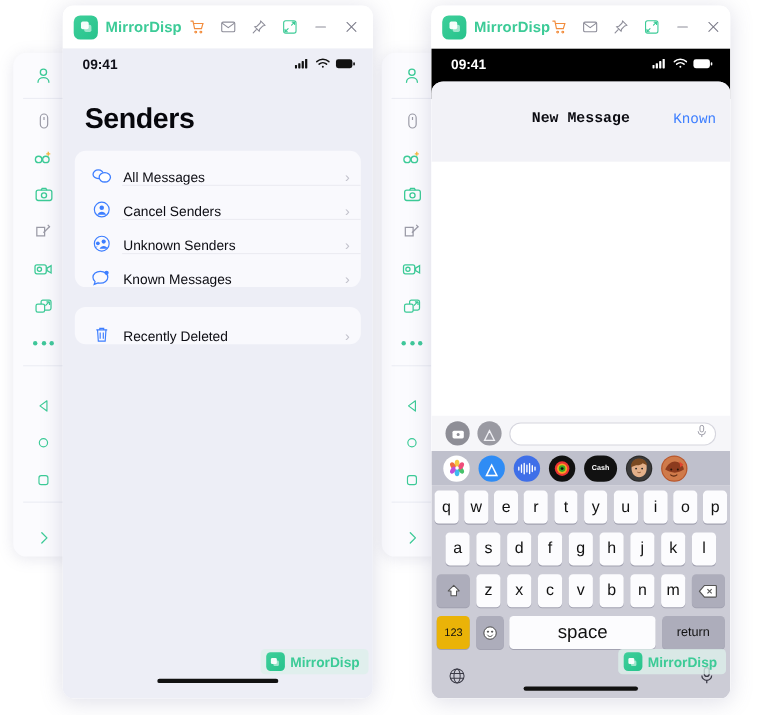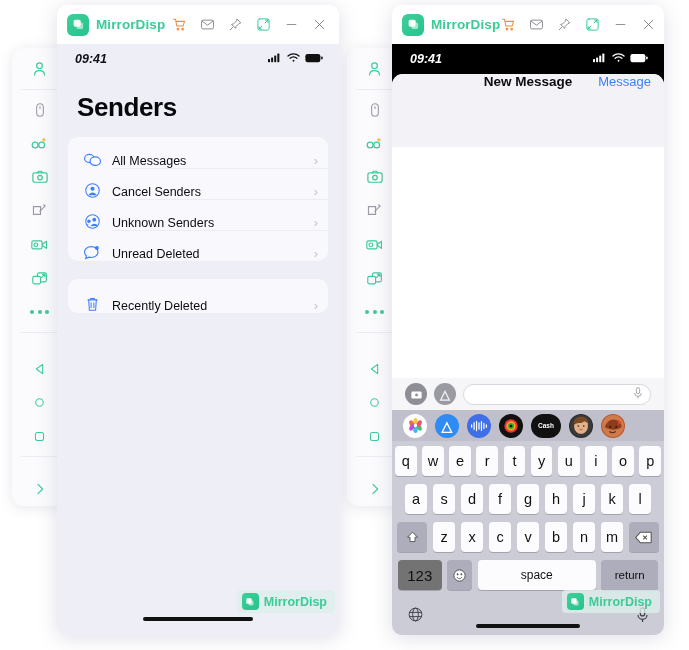--- a/index.html
+++ b/index.html
@@ -58,21 +58,21 @@
   }
   .tb-icons { margin-left: auto; display:flex; align-items:center; gap: 11px; }
   .tb-ic { width:17px; height:17px; display:flex; align-items:center; justify-content:center; }
 
   
   .screen { position: relative; overflow: hidden; }
 
   .statusbar {
     height: 30px; display:flex; align-items:center;
     padding: 0 16px 0 18px;
-    font-size: 12.5px; font-weight: bold; font-style: italic;
+    font-size: 12.5px; font-weight: bold;
   }
   .statusbar .right { margin-left:auto; display:flex; align-items:center; gap:5px; }
 
   
   .lw-screen { background:#edeef6; }
   .lw-statusbar { color:#10101a; }
   .page-title {
     font-size: 26px; font-weight: bold; color:#07070c;
     padding: 18px 20px 14px 20px; letter-spacing:-.4px;
   }
@@ -94,22 +94,22 @@
 
   
   .rw-screen { background:#ffffff; }
   .rw-statusbar { color:#ffffff; background:#000; }
   .blackbar { background:#000; position:absolute; left:0; right:0; top:0; height:46px; }
   .sheet {
     position:absolute; left:0; right:0; top:30px; bottom:0;
     background:#f2f2f7; border-radius:11px 11px 0 0; overflow:hidden;
   }
   .navbar {
-    height:42px; display:flex; align-items:flex-start; justify-content:center;
-    position:relative; background:#f2f2f7;
+    height:42px; display:flex; align-items:flex-end; justify-content:center;
+    position:relative; background:#f2f2f7;font-family:Liberation Mono, monospace;
   }
   .navbar .title { font-size:13.5px; font-weight:bold; color:#0b0b11; }
   .navbar .cancel { position:absolute; right:13px; font-size:13px; color:#3d7eff; }
   .tofield {
     height:31px; background:#fff; display:flex; align-items:center;
     padding: 0 12px 0 14px; border-bottom:1px solid #e4e4ea;
   }
   .tofield .tolbl { font-size:12px; color:#8e8e96; }
   .msgbody { background:#fff; position:absolute; left:0; right:0; top:73px; bottom:180px; }
 
@@ -143,23 +143,23 @@
             font-size:7px;color:#fff;overflow:hidden;}
 
   .keyboard { background:#ccccd6; padding: 5px 3px 0 3px; }
   .krow { display:flex; justify-content:center; gap:5.5px; margin-bottom:8px; }
   .key {
     background:#fcfcfe; border-radius:4px; height:30px; width:22.5px;
     display:flex; align-items:center; justify-content:center;
     font-size:14.5px; color:#111; box-shadow:0 1px 0 rgba(120,120,140,.5);
   }
   .key.wide { width:30px; background:#adadbb; }
-  .key.num { width:44px; background:#737373; font-size:15px; }
+  .key.num { width:30px; background:#eab308; font-size:10px; }
   .key.emoji { width:25px; background:#adadbb; }
-  .key.space { width:118px; font-size:12px; }
+  .key.space { width:133px; font-size:17px; }
   .key.ret { width:57px; background:#adadbb; font-size:11.5px; }
   .krow.r2 { padding-left:0; }
   .botrow {
     height:37px; display:flex; align-items:center; padding:0 12px;
     background:#ccccd6; position:relative;
   }
   .homebar {
     position:absolute; left:50%; transform:translateX(-50%); bottom:7px;
     width:104px; height:4px; background:#111; border-radius:3px;
   }
@@ -381,21 +381,21 @@
           <span class="lbl">Unknown Senders</span>
           <span class="chev">›</span>
         </div>
         <div class="row">
           <span class="ic">
             <svg width="18" height="17" viewBox="0 0 24 22" fill="none" stroke="#3d7eff" stroke-width="1.5">
                 <path d="M11 3.2c5 0 9 3.2 9 7.2s-4 7.2-9 7.2c-1 0-2-.15-2.9-.4L3.5 19l1.1-3.3C3 14.4 2 12.6 2 10.4c0-4 4-7.2 9-7.2z"></path>
                 <circle cx="18.5" cy="5" r="2.6" fill="#3d7eff" stroke="none"></circle>
               </svg>
           </span>
-          <span class="lbl">Unread Deleted</span>
+          <span class="lbl">Known Messages</span>
           <span class="chev">›</span>
         </div>
       </div>
 
       <div class="card" style="margin-top:18px">
         <div class="row" style="height:34px">
           <span class="ic">
             <svg width="15" height="17" viewBox="0 0 20 24" fill="none" stroke="#3d7eff" stroke-width="1.5">
                 <path d="M3 5.5h14"></path>
                 <path d="M7.5 5.5V3.6h5v1.9"></path>
@@ -576,21 +576,21 @@
                 <rect x=".5" y=".5" width="20" height="11" rx="3" fill="#fff"></rect>
                 <rect x="21.5" y="4" width="2" height="4" rx="1" fill="#fff"></rect>
               </svg>
           </span>
         </span>
       </div>
 
       <div class="sheet">
         <div class="navbar">
           <span class="title">New Message</span>
-          <span class="cancel">Message</span>
+          <span class="cancel">Known</span>
         </div>
         <div class="msgbody"></div>
 
         <div class="kbd-wrap">
           <div class="inputbar">
             <span class="camera-btn">
               <svg width="13" height="13" viewBox="0 0 24 24" fill="none" stroke="#fff" stroke-width="1.9">
                   <rect x="2.5" y="6.5" width="19" height="13" rx="2.6" fill="#fff" stroke="none"></rect>
                   <circle cx="12" cy="13" r="3.6" fill="#8e8e96"></circle>
                 </svg>

